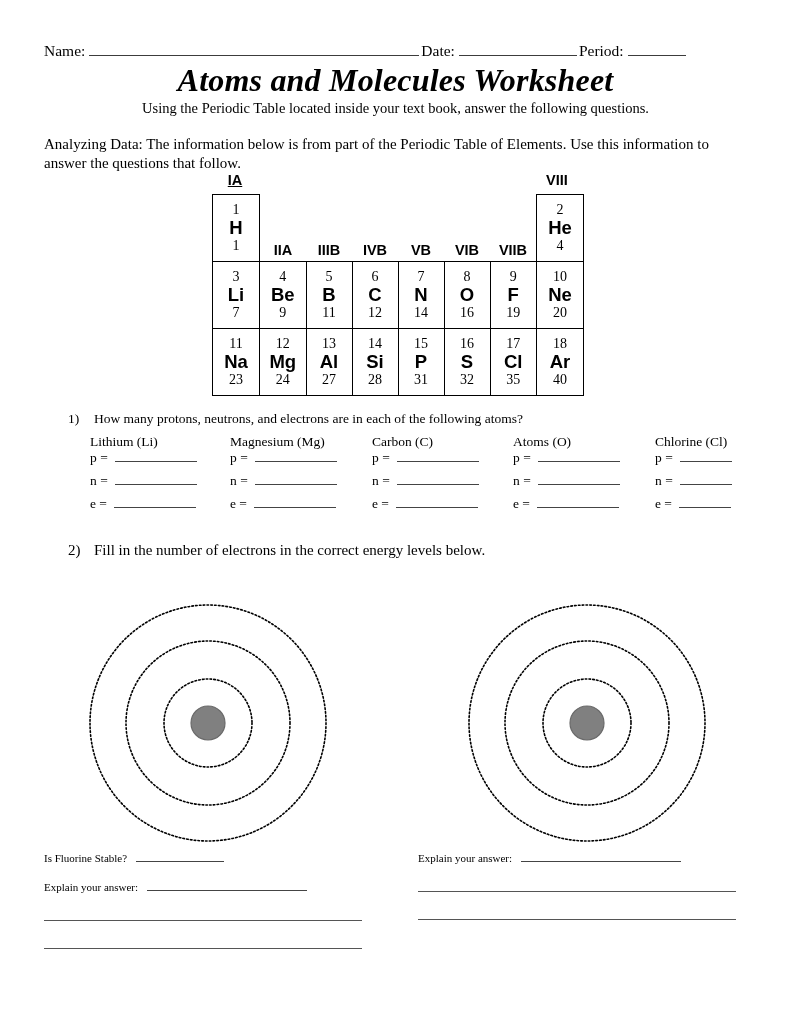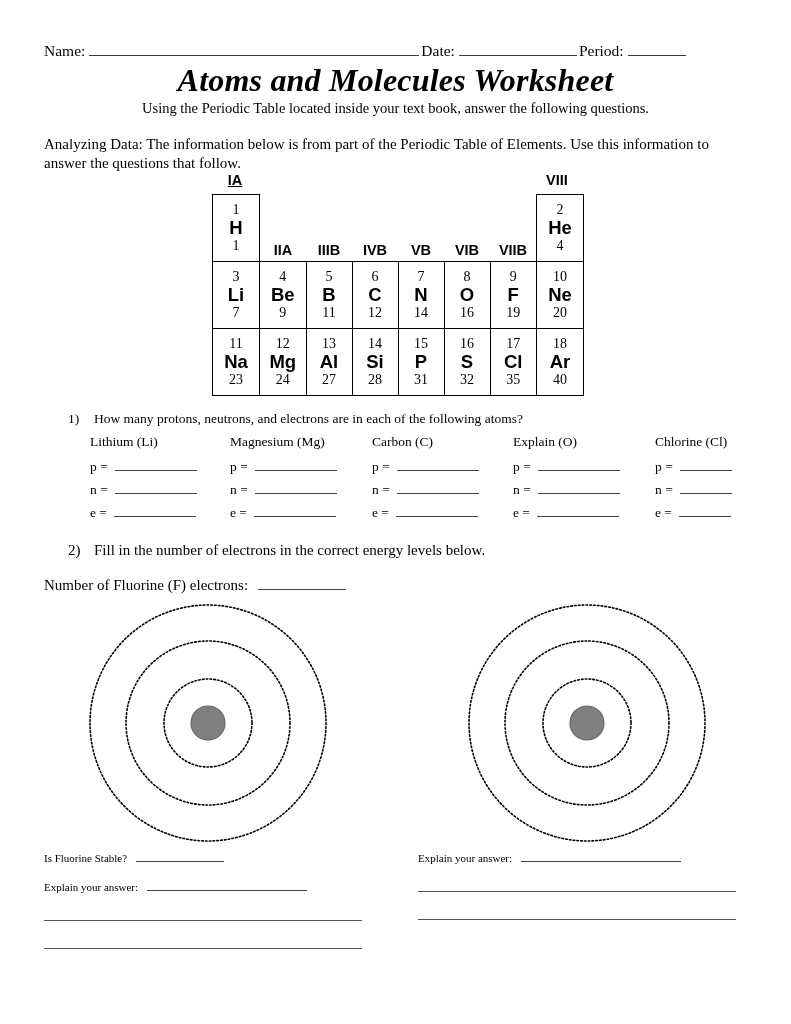--- a/index.html
+++ b/index.html
@@ -174,21 +174,20 @@
     width: 670px;
     height: 90px;
   }
   .elcol {
     position: absolute;
     top: 0;
     font-size: 13.5px;
   }
   .elcol .elname {
     display: block;
-    margin-bottom: 9px;
     white-space: nowrap;
   }
   .pne {
     display: block;
     margin-bottom: 7px;
     white-space: nowrap;
     font-size: 13.5px;
   }
   .pne .blank {
     display: inline-block;
@@ -462,21 +461,21 @@
         <span>n =</span>
         <span class="blank" style="width:82px"></span>
       </span>
       <span class="pne">
         <span>e =</span>
         <span class="blank" style="width:82px"></span>
       </span>
     </div>
 
     <div class="elcol c3">
-      <span class="elname">Explain (O)</span>
+      <span class="elname">Atoms (O)</span>
       <span class="pne">
         <span>p =</span>
         <span class="blank" style="width:82px"></span>
       </span>
       <span class="pne">
         <span>n =</span>
         <span class="blank" style="width:82px"></span>
       </span>
       <span class="pne">
         <span>e =</span>
@@ -501,24 +500,20 @@
     </div>
   </div>
 
   <div class="q2">
     <div class="q-line">
       <span class="q-num">2)</span>
       <span class="q-text">Fill in the number of electrons in the correct energy levels below.</span>
     </div>
   </div>
 
-  <div class="elecline left">
-    <span>Number of Fluorine (F) electrons:</span>
-    <span class="blank"></span>
-  </div>
 
 
   <div class="atom left">
     <svg width="250" height="250" viewBox="0 0 250 250">
       <circle cx="125" cy="125" r="118" fill="none" stroke="#000000" stroke-width="1.6" stroke-dasharray="1.6 2.2" stroke-linecap="round"></circle>
       <circle cx="125" cy="125" r="82" fill="none" stroke="#000000" stroke-width="1.6" stroke-dasharray="1.6 2.2" stroke-linecap="round"></circle>
       <circle cx="125" cy="125" r="44" fill="none" stroke="#000000" stroke-width="1.6" stroke-dasharray="1.6 2.2" stroke-linecap="round"></circle>
       <circle cx="125" cy="125" r="17" fill="#808080" stroke="#6a6a6a" stroke-width="1.2"></circle>
     </svg>
   </div>

